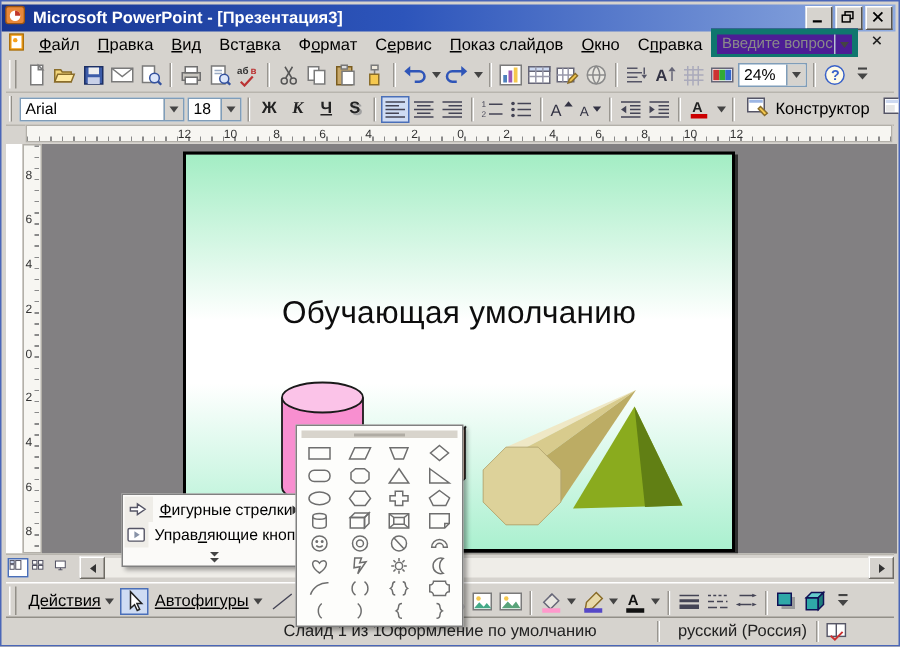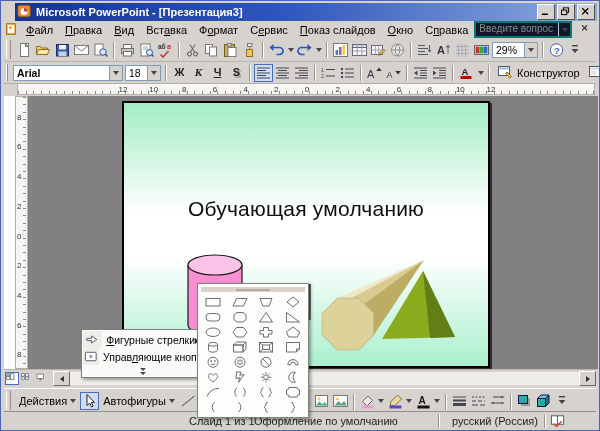--- a/index.html
+++ b/index.html
@@ -1,25 +1,25 @@
 <!DOCTYPE html>
 <html><head>
 <meta charset="utf-8">
 <style>
   html,body{margin:0;padding:0;background:#c0c0c0;font-family:"Liberation Sans",sans-serif;}
   #win{position:relative;width:600px;height:431px;background:#d6d3ce;border:1px solid #4a66b8;box-sizing:border-box;overflow:hidden;font-size:11px;color:#000;}
   
-  #titlebar{position:absolute;left:14px;top:2px;right:2px;height:18px;background:linear-gradient(90deg,#16348f 0%,#2d55bb 45%,#8fabe0 100%);display:flex;align-items:center;padding:0 2px;}
+  #titlebar{position:absolute;left:0;top:2px;right:2px;height:18px;background:linear-gradient(90deg,#16348f 0%,#2d55bb 45%,#8fabe0 100%);display:flex;align-items:center;padding:0 2px;}
   #titlebar .ttext{color:#fff;font-weight:bold;font-size:11px;margin-left:4px;flex:1;white-space:nowrap;overflow:hidden;}
   .winbtn{width:16px;height:14px;background:#d6d3ce;border:1px solid;border-color:#fff #55524c #55524c #fff;margin-left:2px;display:inline-flex;align-items:center;justify-content:center;}
   
   #menubar{position:absolute;left:3px;top:21px;right:3px;height:15px;display:flex;align-items:center;background:#d6d3ce;}
   .mitem{padding:1px 6px;white-space:nowrap;cursor:default;}
   .spacer{flex:1;}
-  #askbox{width:92px;height:13px;background:#0f172a;border:2px solid #0f766e;display:flex;font-size:10px;color:#8a8a8a;padding-left:3px;position:relative;}
+  #askbox{width:92px;height:13px;background:#4c1d95;border:4px solid #0f766e;display:flex;align-items:center;font-size:10px;color:#8a8a8a;padding-left:3px;position:relative;}
   #askbox .cdrop{position:absolute;right:0;top:0;width:11px;height:100%;border-left:1px solid #b5c2d4;display:flex;align-items:center;justify-content:center;}
   .tri{width:0;height:0;border-left:3px solid transparent;border-right:3px solid transparent;border-top:4px solid #444;display:inline-block;}
   .trir{width:0;height:0;border-top:3.5px solid transparent;border-bottom:3.5px solid transparent;border-left:4px solid #333;display:inline-block;}
   #askclose{margin:0 4px 0 8px;}
   
   .toolbar{position:absolute;left:3px;right:3px;display:flex;align-items:center;background:#d6d3ce;border-bottom:1px solid #b8b5ae;}
   #tb1{top:37px;height:23px;}
   #tb2{top:61px;height:21px;}
   .grip{width:3px;height:80%;border-left:1px solid #fff;border-right:1px solid #928f88;margin:0 4px 0 2px;}
   .tbtn{width:19px;height:18px;display:inline-flex;align-items:center;justify-content:center;flex:0 0 auto;}
@@ -282,21 +282,21 @@
         </span>
         <span class="tbtn">
           <svg width="17" height="16" viewBox="0 0 17 16">
             <rect x="1.5" y="3.5" width="14" height="9" fill="#fff" stroke="#667"></rect>
             <rect x="2.5" y="4.5" width="4" height="7" fill="#c33"></rect>
             <rect x="6.5" y="4.5" width="4" height="7" fill="#3a3"></rect>
             <rect x="10.5" y="4.5" width="4" height="7" fill="#36c"></rect>
           </svg>
         </span>
         <span class="combo" style="width: 46px;">
-          <span>29%</span>
+          <span>24%</span>
           <span class="cdrop">
             <span class="tri"></span>
           </span>
         </span>
         <span class="tsep"></span>
         <span class="tbtn">
           <svg width="17" height="16" viewBox="0 0 17 16">
             <circle cx="8.5" cy="8" r="6.2" fill="#fffbe8" stroke="#3a62c9"></circle>
             <text x="6" y="11.5" font-size="9.5" font-weight="bold" fill="#3a62c9">?</text>
           </svg>
@@ -306,21 +306,21 @@
             <rect x="5" y="3" width="6" height="1.4" fill="#444"></rect>
             <polygon points="4.5,7 11.5,7 8,11" fill="#444"></polygon>
           </svg>
         </span>
       </span>
   </div>
 
   <div id="tb2" class="toolbar">
     <span class="grip"></span>
     <span style="display:flex;align-items:center;">
-        <span class="combo" style="width: 110px; font-weight: bold;">
+        <span class="combo" style="width: 110px;">
           <span>Arial</span>
           <span class="cdrop">
             <span class="tri"></span>
           </span>
         </span>
         <span class="combo" style="width: 36px;">
           <span>18</span>
           <span class="cdrop">
             <span class="tri"></span>
           </span>
@@ -512,21 +512,21 @@
         <span class="trir" style="transform:rotate(180deg);"></span>
       </span>
     <span id="scrtrack"></span>
     <span class="scrbtn" style="margin:0;">
         <span class="trir"></span>
       </span>
   </div>
 
   <div id="drawbar">
     <span class="grip"></span>
-    <span style="display:flex;align-items:flex-end;">
+    <span style="display:flex;align-items:flex-end;text-decoration:underline;">
         <span class="lblbtn">
           <span>Действия</span>
           <span class="tri"></span>
         </span>
         <span class="tbtn pressed">
           <svg width="17" height="16" viewBox="0 0 17 16">
             <path d="M6 1.5v11l2.7-2.4 1.8 3.9 1.6-.8-1.8-3.8h3.2z" fill="#fff" stroke="#222"></path>
           </svg>
         </span>
         <span class="lblbtn open">

